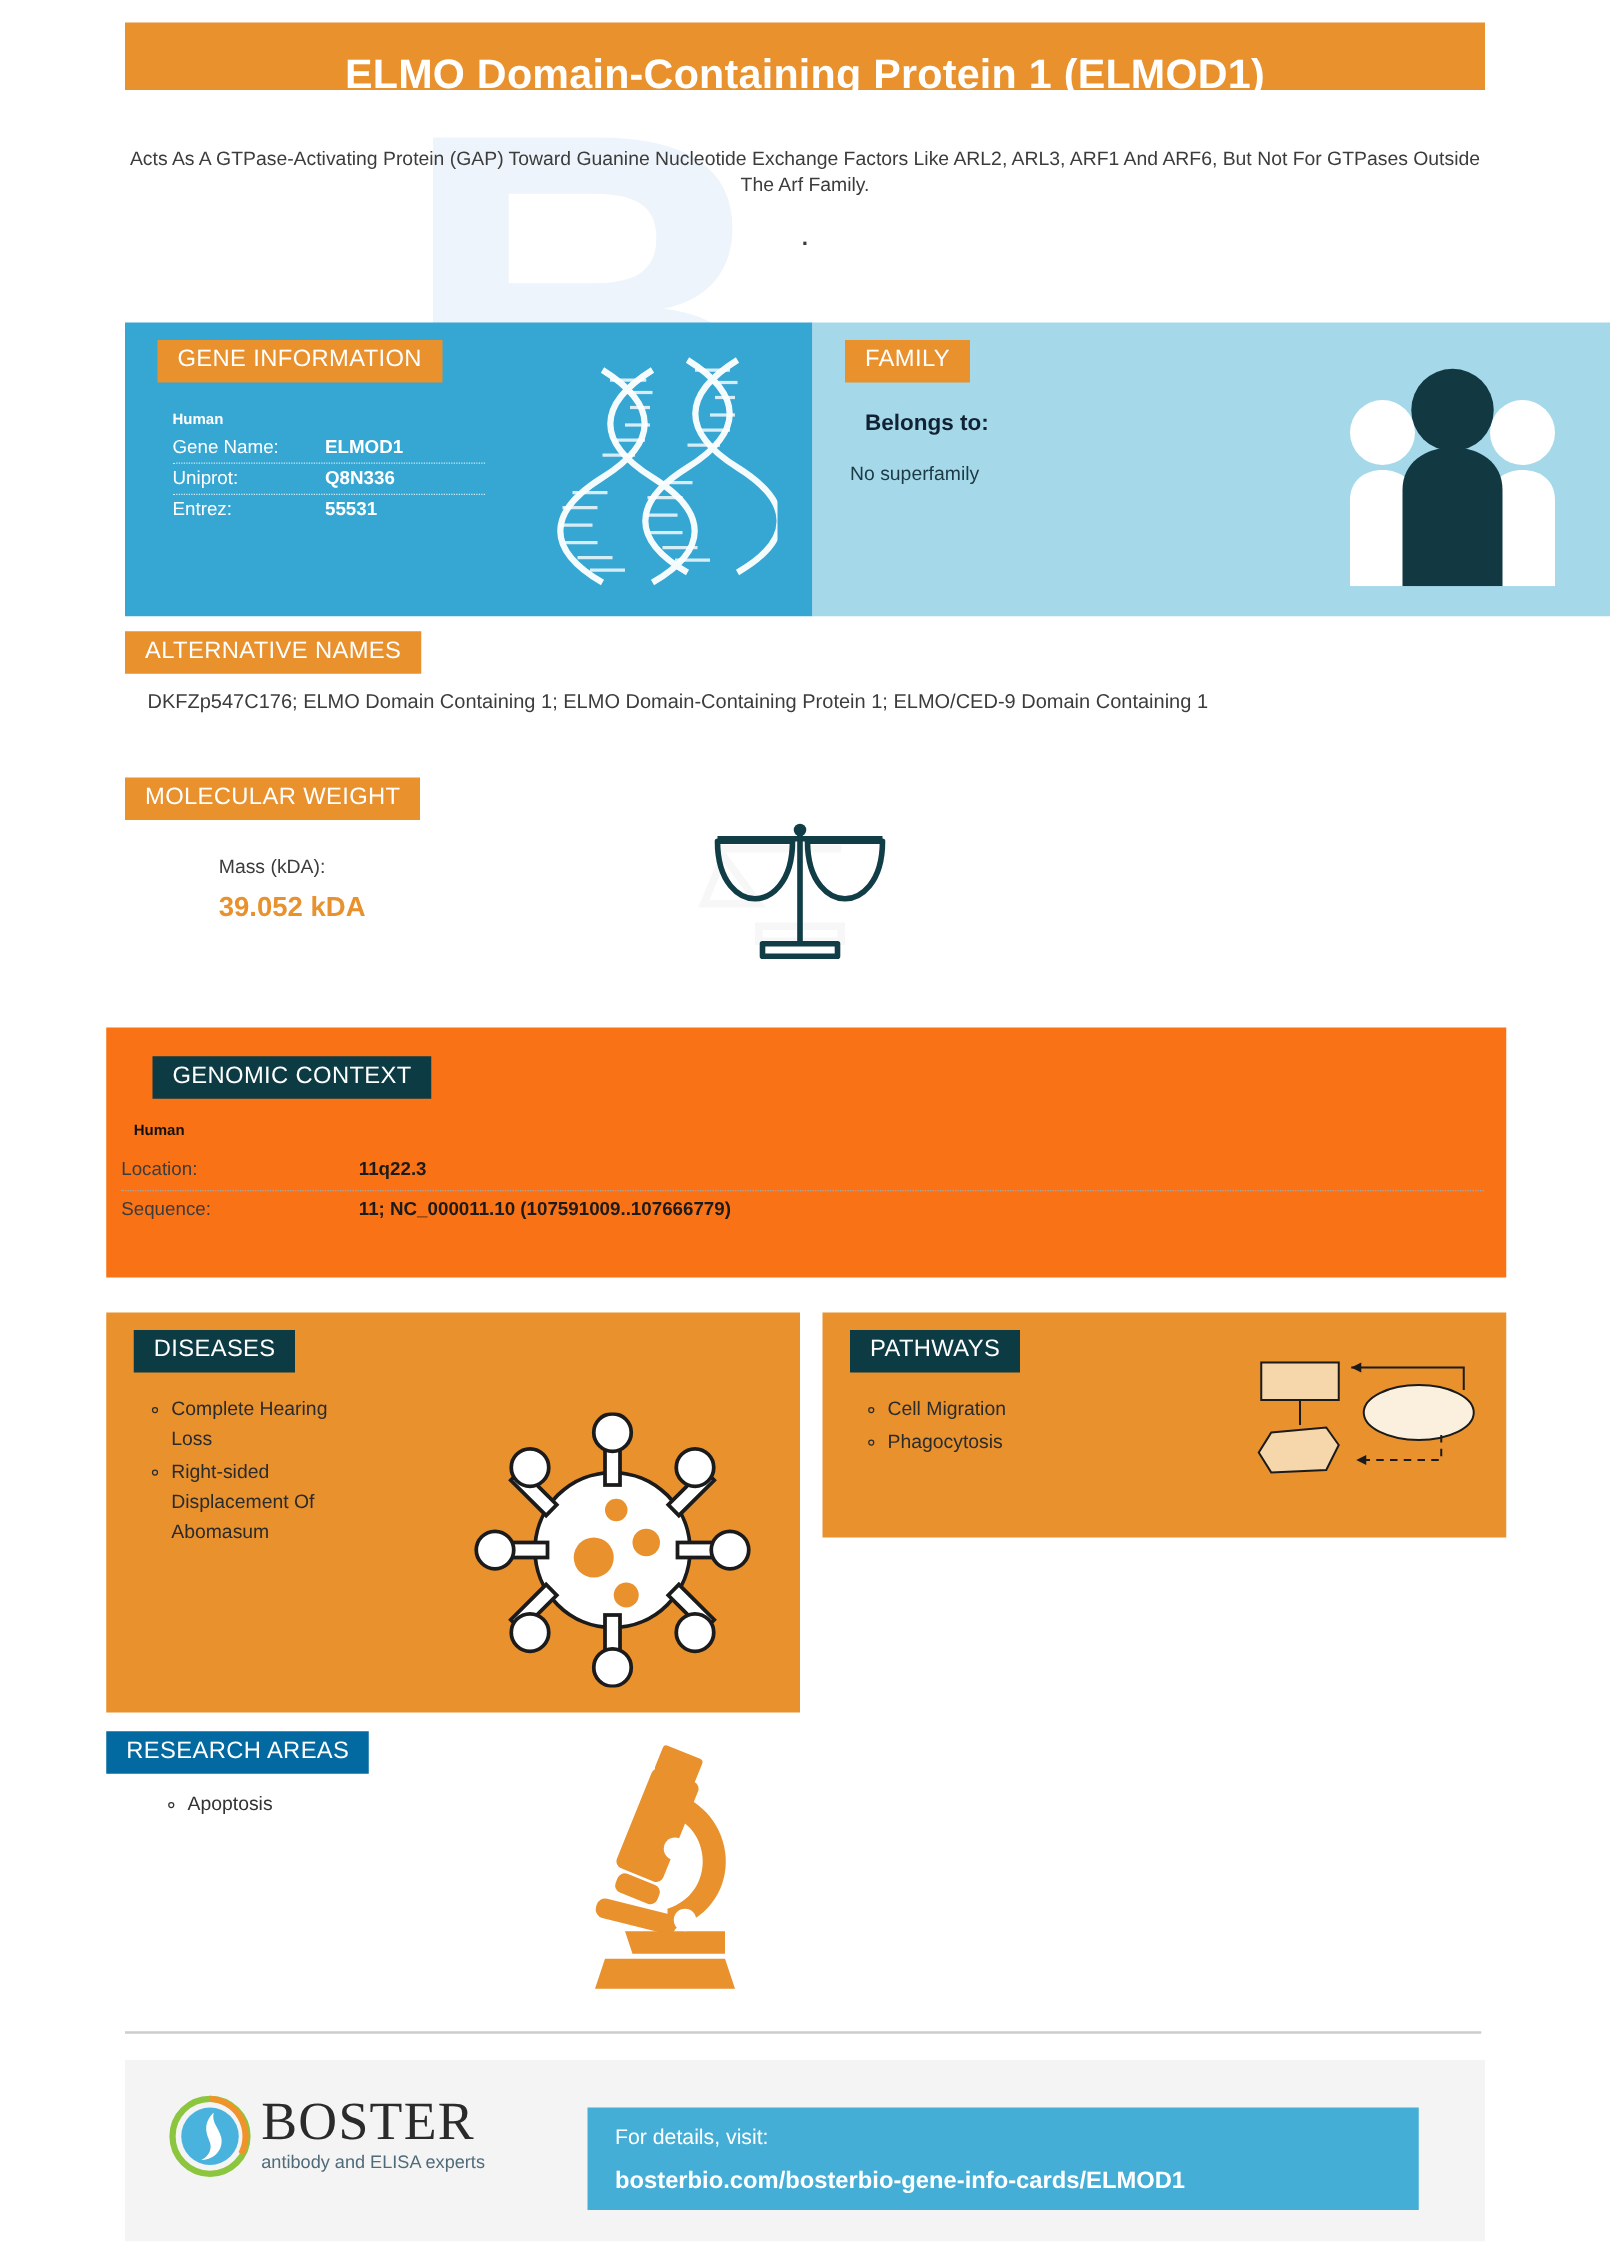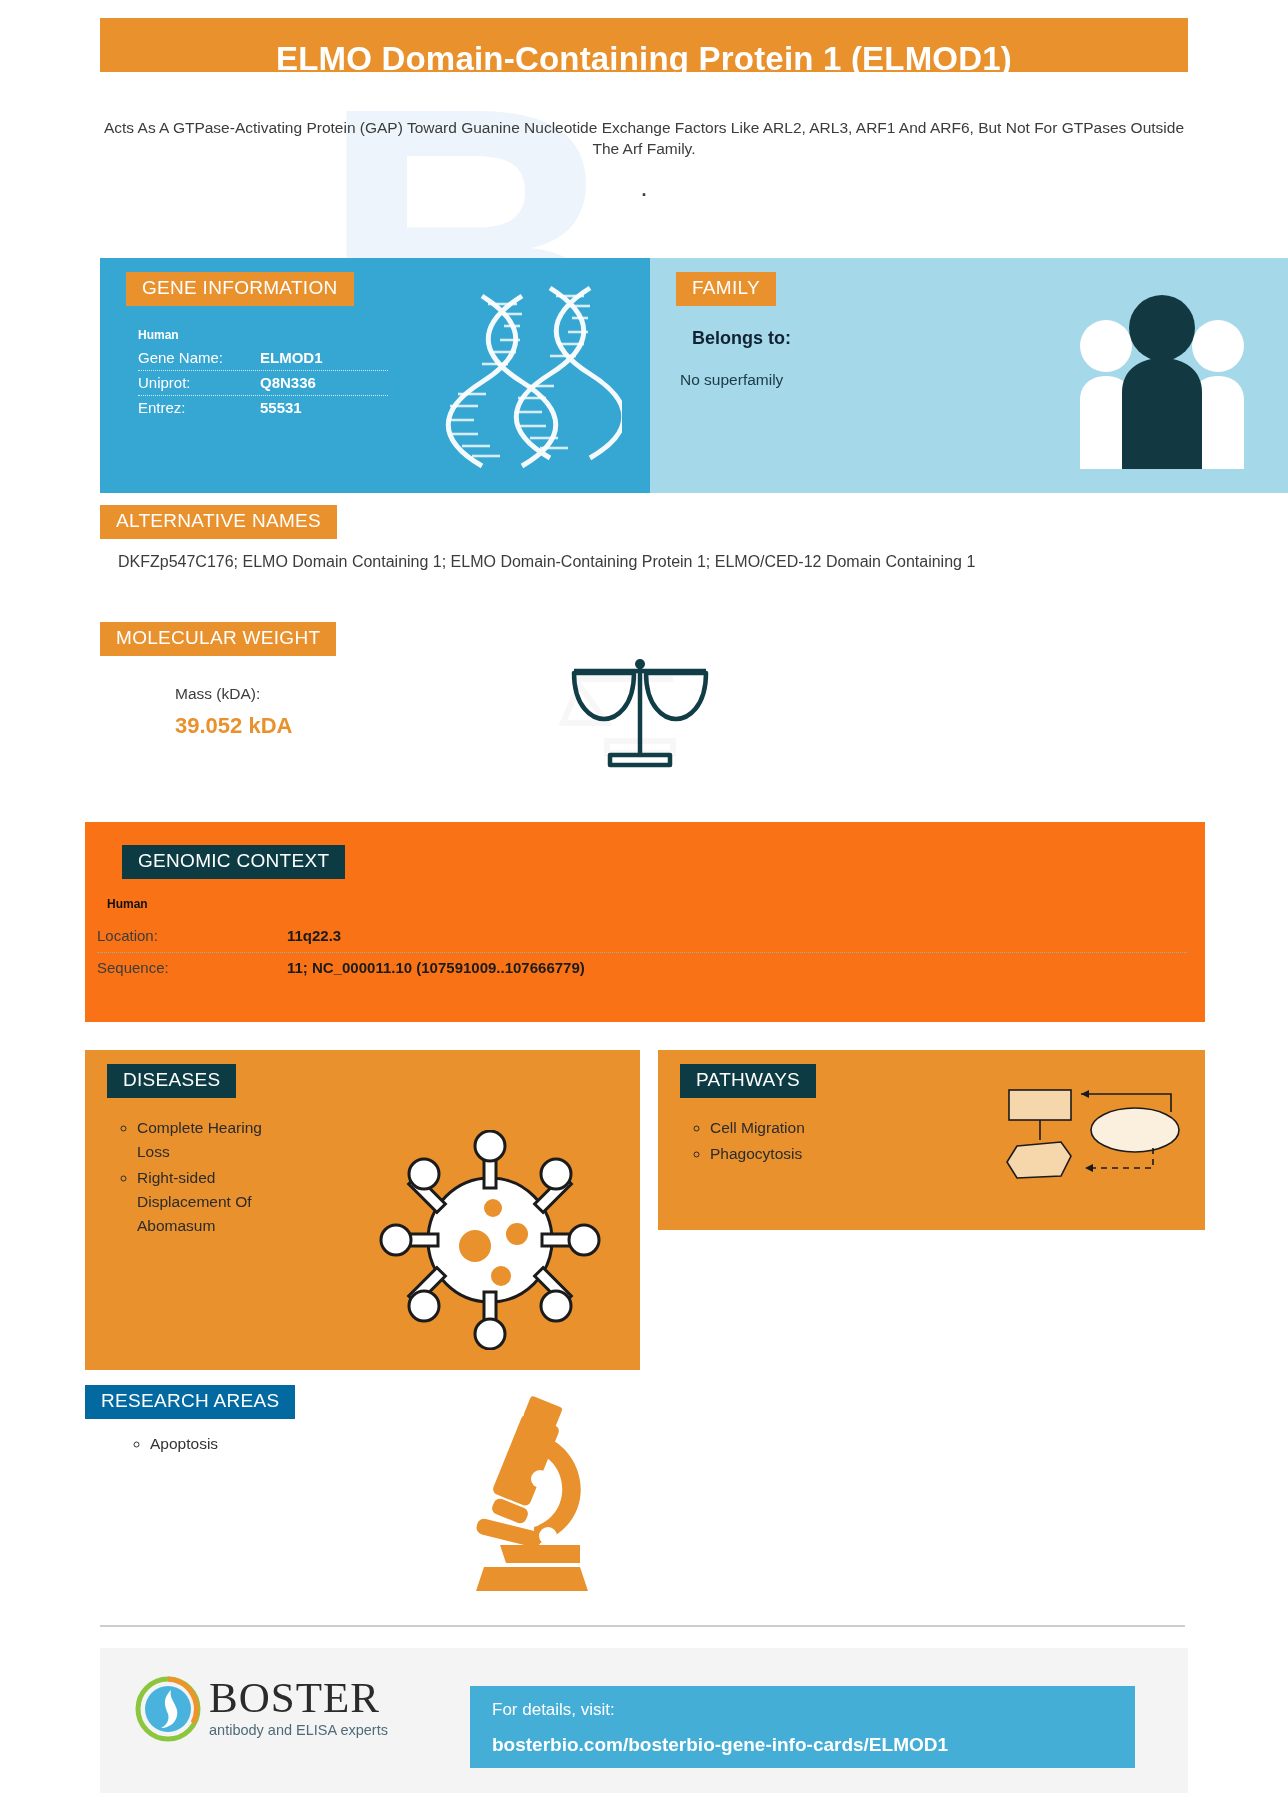--- a/index.html
+++ b/index.html
@@ -311,21 +311,21 @@
       <g fill="#123842">
         <circle cx="90" cy="44" r="33"></circle>
         <path d="M50 185 L50 108 C50 86 68 74 90 74 C112 74 130 86 130 108 L130 185 Z"></path>
       </g>
     </svg>
   </div>
 
   <div class="alt-tag">
     <span class="tag">ALTERNATIVE NAMES</span>
   </div>
-  <div class="alt-body">DKFZp547C176; ELMO Domain Containing 1; ELMO Domain-Containing Protein 1; ELMO/CED-12 Domain Containing 1</div>
+  <div class="alt-body">DKFZp547C176; ELMO Domain Containing 1; ELMO Domain-Containing Protein 1; ELMO/CED-9 Domain Containing 1</div>
 
   <div class="mw-tag">
     <span class="tag">MOLECULAR WEIGHT</span>
   </div>
   <div class="mw-body">
     <div class="mw-label">Mass (kDA):</div>
     <div class="mw-value">39.052 kDA</div>
   </div>
   <svg class="scale-ghost" viewBox="0 0 175 140">
     <g stroke="#e9e9e9" stroke-width="6" fill="none">

